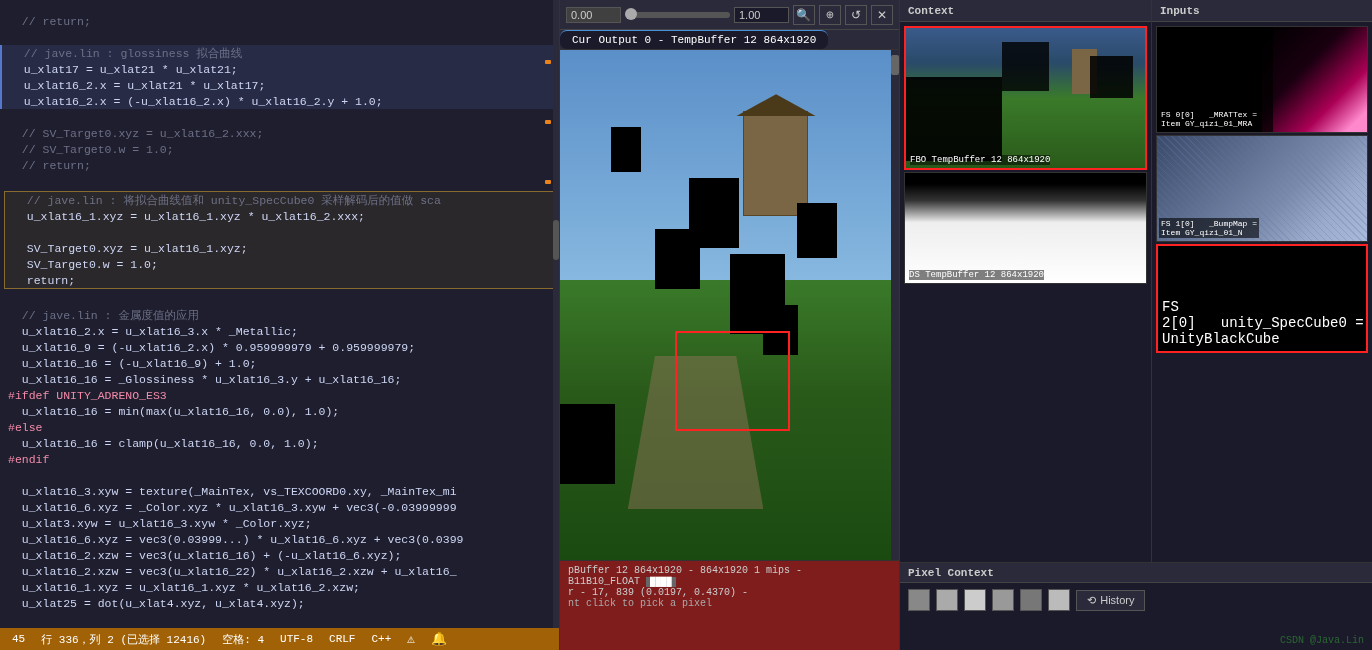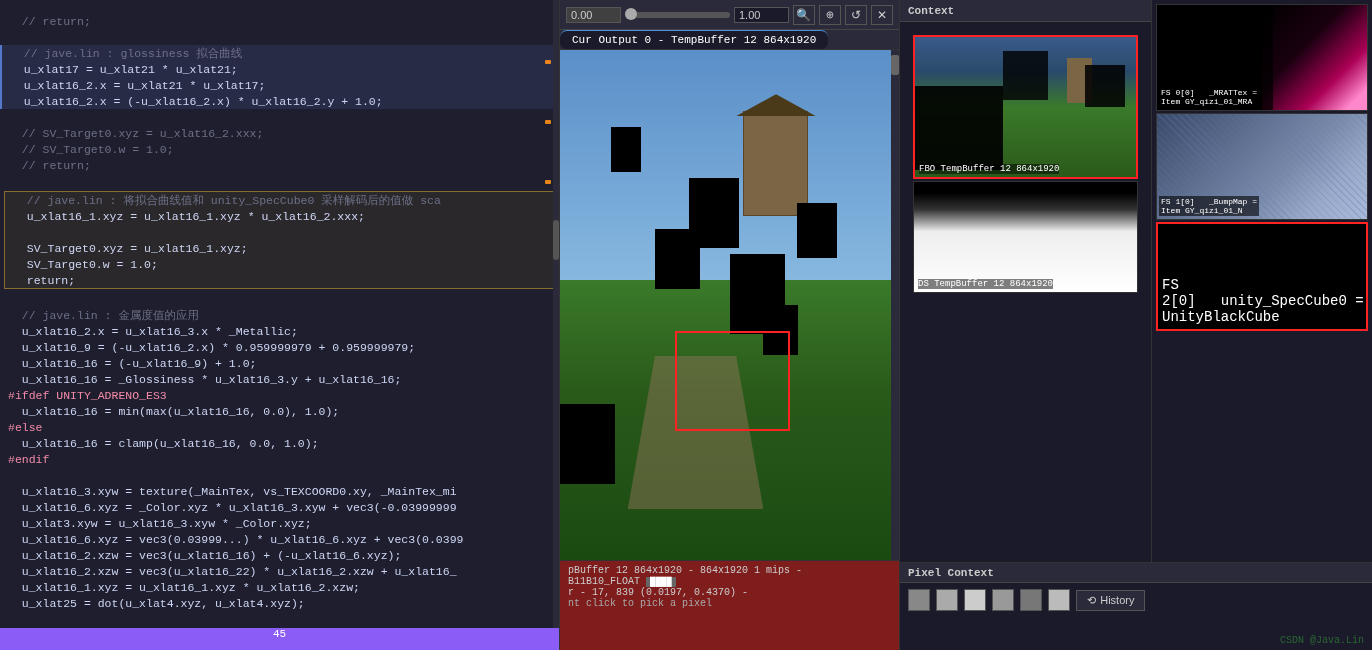--- a/index.html
+++ b/index.html
@@ -60,28 +60,27 @@
       font-size: 11.5px;
     }
 
     .c-comment { color: #6c7086; }
     .c-define { color: #f38ba8; }
     .c-text { color: #cdd6f4; }
 
     
     .status-bar {
       height: 22px;
-      background: #8b5cf6;
+      background: #a16207;
       display: flex;
       align-items: center;
       padding: 0 12px;
       color: #fff;
       font-size: 11px;
       gap: 16px;
-      flex-direction: column;
     }
 
     .status-item {
       white-space: nowrap;
     }
 
     
     .viewport-panel {
       width: 340px;
       display: flex;
@@ -431,21 +430,21 @@
       <div style="color:#ccc;font-size:10px;">r -   17,  839 (0.0197, 0.4370) -</div>
       <div style="color:#aaa;font-size:10px;">nt click to pick a pixel</div>
     </div>
   </div>
 
   <div class="right-panel">
     <div class="right-split">
 
       <div class="outputs-panel">
         <div class="panel-header">Context</div>
-        <div style="flex:1;overflow-y:auto;padding:11px;">
+        <div style="flex:1;overflow-y:auto;padding:2px;">
 
           <div style="border:2px solid #ff2222;margin:2px;position:relative;">
             <div style="width:100%;height:140px;background:#000;position:relative;overflow:hidden;">
               <div style="position:absolute;inset:0;background:linear-gradient(180deg,#3a5a8a 0%,#2a4a6a 25%,#3a7a2a 50%,#2a5a1a 100%);"></div>
 
               <div style="position:absolute;top:15%;right:20%;width:25px;height:45px;background:#7a6545;"></div>
 
               <div style="position:absolute;bottom:5%;left:0%;width:40%;height:60%;background:rgba(0,0,0,0.9);"></div>
               <div style="position:absolute;top:10%;left:40%;width:20%;height:35%;background:rgba(0,0,0,0.8);"></div>
               <div style="position:absolute;top:20%;right:5%;width:18%;height:30%;background:rgba(0,0,0,0.85);"></div>
@@ -457,20 +456,21 @@
             <div style="width:100%;height:110px;background:#111;position:relative;overflow:hidden;">
               <div style="position:absolute;inset:0;background:linear-gradient(180deg,#000 0%,#000 10%,#333 25%,#eee 45%,#fff 100%);"></div>
               <span style="position:absolute;bottom:3px;left:4px;color:#fff;font-size:9px;background:rgba(0,0,0,0.5);">DS    TempBuffer 12 864x1920</span>
             </div>
           </div>
 
         </div>
       </div>
 
       <div class="inputs-panel">
+        <div class="panel-header">Inputs</div>
         <div style="flex:1;overflow-y:auto;padding:2px;">
 
           <div style="margin:2px;border:1px solid #333;">
             <div style="width:100%;height:105px;position:relative;overflow:hidden;">
               <div style="position:absolute;inset:0;background:#000;"></div>
 
               <div style="position:absolute;top:0;right:0;width:50%;height:100%;background:linear-gradient(135deg,#000 0%,#1a0010 40%,#aa0055 70%,#ff88cc 90%);"></div>
               <div style="position:absolute;top:0;left:0;width:55%;height:100%;background:rgba(0,0,0,0.7);"></div>
               <span style="position:absolute;bottom:3px;left:2px;color:#fff;font-size:8px;background:rgba(0,0,0,0.6);padding:1px 2px;">FS 0[0]&nbsp;&nbsp;&nbsp;_MRATTex =<br>Item GY_qizi_01_MRA</span>
             </div>

